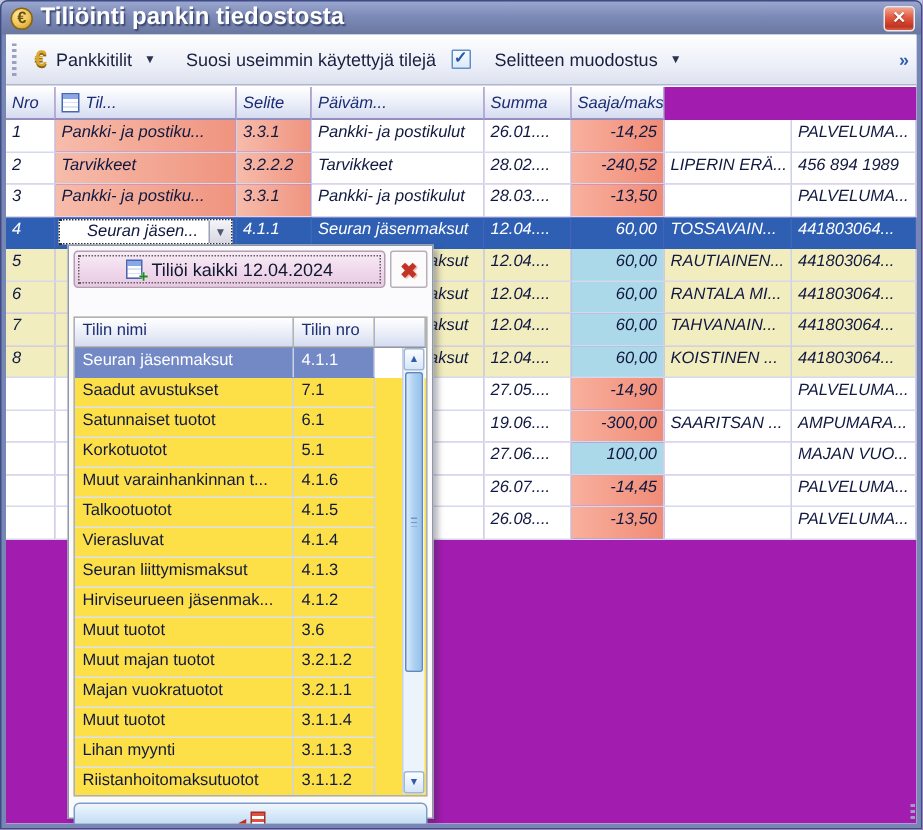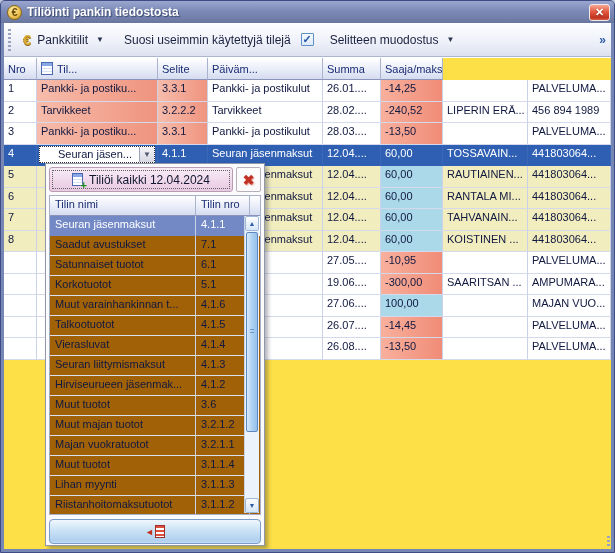--- a/index.html
+++ b/index.html
@@ -3,78 +3,78 @@
 <meta charset="utf-8">
 <style>
   html,body{margin:0;padding:0;background:#c0c6da;font-family:"Liberation Sans",sans-serif;}
   *{box-sizing:border-box;}
   .window{position:relative;width:615px;height:553px;background:#7787B5;border:1px solid #3E4B84;border-radius:5px 5px 0 0;overflow:hidden;}
   
   .titlebar{position:absolute;left:0;top:0;right:0;height:22px;display:flex;align-items:center;
     background:linear-gradient(#9AA6CE,#7C8AB8 45%,#69779F);padding:0 4px 0 6px;}
   .euro-coin{width:15px;height:15px;border-radius:50%;background:radial-gradient(circle at 35% 30%,#FBE8A0,#EFC455 55%,#B78A20);
     border:1px solid #8A6510;color:#6B4E0A;font-weight:bold;font-size:11px;line-height:13px;text-align:center;margin-right:5px;flex:0 0 auto;}
-  .title-text{color:#fff;font-size:12px;font-weight:bold;text-shadow:1px 1px 1px #3A4670;white-space:nowrap;flex:1;}
+  .title-text{color:#fff;font-size:16px;font-weight:bold;text-shadow:1px 1px 1px #3A4670;white-space:nowrap;flex:1;}
   .close-btn{width:21px;height:17px;border-radius:3px;border:1px solid #F0E8E8;
     background:linear-gradient(#F2A893,#E25840 45%,#C03420 85%,#D8604A);display:flex;align-items:center;justify-content:center;cursor:pointer;}
   .close-btn span{color:#fff;font-size:11px;font-weight:bold;line-height:11px;text-shadow:0 1px 1px #802010;}
   
   .content{position:absolute;left:3px;right:3px;top:22px;bottom:3px;background:#fff;overflow:hidden;}
   
   .toolbar{position:absolute;left:0;top:0;right:0;height:34px;background:linear-gradient(#FEFEFF,#EDF0F8 60%,#DDE1EF);
     border-bottom:1px solid #AEB6CE;display:flex;align-items:center;font-size:12px;color:#1A2040;}
   .tb-grip{width:5px;height:22px;margin:0 5px 0 3px;
     background:repeating-linear-gradient(#9AA2C0 0 2px,transparent 2px 4px);background-size:3px 100%;background-repeat:no-repeat;background-position:center;}
   .tb-item{display:flex;align-items:center;gap:6px;padding:3px 6px;border-radius:3px;cursor:pointer;}
   .euro-glyph{color:#D8A830;font-weight:bold;font-size:15px;text-shadow:0 1px 0 #8A6510;}
   .caret{font-size:8px;color:#2A3350;margin-left:2px;}
   .tb-label{padding:3px 4px 3px 14px;text-align:center;}
   .checkbox{width:13px;height:13px;margin:0 10px 0 6px;border:1px solid #5E90C8;border-radius:1px;
     background:linear-gradient(#F6FAFE,#DCEAF8);color:#2858A8;font-size:11px;font-weight:bold;line-height:11px;text-align:center;cursor:pointer;}
   .tb-overflow{margin-left:auto;margin-right:2px;color:#2F5DA8;font-weight:bold;font-size:12px;cursor:pointer;padding:2px 3px;}
   
-  .grid{position:absolute;left:0;top:35px;right:0;bottom:0;background:#fde047;font-size:11px;color:#101840;}
+  .grid{position:absolute;left:0;top:35px;right:0;bottom:0;background:#a21caf;font-size:11px;color:#101840;font-style:italic;}
   .grid-header,.grid-row{display:grid;grid-template-columns:33px 121px 50px 115px 58px 62px 85px 1fr;}
   .grid-header{height:22px;}
   .hcell{display:flex;align-items:center;gap:4px;padding:0 4px;color:#1A2C74;
     background:linear-gradient(#FFFFFF,#E9EDF8 55%,#D5DCF0);border-right:1px solid #A9B2CE;border-bottom:1px solid #8A94B8;
     white-space:nowrap;overflow:hidden;cursor:pointer;}
   .grid-row{height:21.5px;cursor:default;}
   .cell{padding:2px 4px;border-right:1px solid #CBD2E8;border-bottom:1px solid #D4DAEC;white-space:nowrap;overflow:hidden;background:#fff;}
-  .cell.num{}
+  .cell.num{text-align:right;}
   .cell.acct{background:linear-gradient(90deg,#F7BCAB,#EF947F);}
   .cell.amt-neg{background:linear-gradient(90deg,#F8B09D,#F08C77);}
   .cell.amt-pos{background:#ABD9E9;}
   .grid-row.yellow .cell{background:#F2EDBE;}
   .grid-row.yellow .cell.amt-pos{background:#ABD9E9;}
   .grid-row.sel .cell{background:#2E5FB2;color:#fff;border-right-color:#3A69B8;border-bottom-color:#2E5FB2;}
   .grid-row.sel .cell.combo-cell{background:#2E5FB2;padding:1px 2px;}
   
   .combo{display:flex;height:17px;background:#fff;border:1px dotted #303030;align-items:stretch;}
   .combo-text{flex:1;color:#101840;padding:1px 18px;font-size:11px;white-space:nowrap;overflow:hidden;}
   .combo-btn{width:15px;background:linear-gradient(#F4F4F8,#D8D8E4);border-left:1px solid #9AA2BC;
     color:#50586E;font-size:8px;display:flex;align-items:center;justify-content:center;}
   .form-icon{position:relative;width:12px;height:13px;border:1px solid #4A68B0;background:
     linear-gradient(#88A8E8 0 3px,rgba(0,0,0,0) 3px),
     repeating-linear-gradient(#fff 0 2px,#D8E4F4 2px 3px);flex:0 0 auto;}
   
-  .popup{position:absolute;left:41px;top:140px;width:220px;height:383px;background:#FBFBFD;
+  .popup{position:absolute;left:41px;top:140px;width:244px;height:383px;background:#FBFBFD;
     border:1px solid #9098A8;box-shadow:3px 3px 4px rgba(40,40,60,.35);padding:3px;font-size:11px;}
   .popup-top{display:flex;gap:3px;height:25px;}
   .apply-btn{flex:1;display:flex;align-items:center;justify-content:center;gap:6px;
     background:linear-gradient(#F8ECF6,#EFD6EA 60%,#E8CAE2);border:1px solid #B89CB4;border-radius:3px;
     outline:1px dotted #606060;outline-offset:-4px;font-size:12px;color:#101830;cursor:pointer;font-family:inherit;}
   .doc-plus{position:relative;width:11px;height:13px;border:1px solid #4A68B0;background:
     linear-gradient(#88A8E8 0 3px,rgba(0,0,0,0) 3px),
     repeating-linear-gradient(#fff 0 2px,#D8E4F4 2px 3px);}
   .doc-plus::after{content:"+";position:absolute;right:-5px;bottom:-6px;color:#1F8A20;font-weight:bold;font-size:11px;text-shadow:0 0 1px #fff;}
   .xbtn{width:25px;background:#FCFBFC;border:1px solid #B8B0B8;border-radius:2px;display:flex;align-items:center;justify-content:center;cursor:pointer;}
   .redx{color:#C23325;font-size:14px;font-weight:bold;text-shadow:1px 1px 1px #E8B0A8;}
   
-  .acct-list{position:relative;margin-top:3px;height:320px;border:1px solid #A8B0C8;background:#a16207;overflow:hidden;}
+  .acct-list{position:relative;margin-top:19px;height:320px;border:1px solid #A8B0C8;background:#fde047;overflow:hidden;}
   .acct-header{display:grid;grid-template-columns:146px 54px 1fr;height:20px;}
   .acct-header div{padding:2px 5px;color:#1A2C74;background:linear-gradient(#FFFFFF,#E9EDF8 55%,#D5DCF0);
     border-right:1px solid #A9B2CE;border-bottom:1px solid #8A94B8;white-space:nowrap;overflow:hidden;}
   .acct-row{display:grid;grid-template-columns:146px 54px 1fr;height:20px;cursor:pointer;}
   .acct-row div{padding:2px 5px;border-right:1px solid #CBD2E8;border-bottom:1px solid #DCE1EF;white-space:nowrap;overflow:hidden;color:#101840;}
   .acct-row div:last-child{border-right:none;border-bottom:none;}
   .acct-row.sel div{background:#7389C6;color:#fff;border-bottom-color:#7389C6;}
   .acct-row.sel div:last-child{background:#fff;}
   
   .scrollbar{position:absolute;top:20px;right:1px;bottom:1px;width:15px;background:#EDF3FB;border-left:1px solid #C8D4E4;}
@@ -234,21 +234,21 @@
             <div class="cell num amt-pos">60,00</div>
             <div class="cell ">KOISTINEN ...</div>
             <div class="cell ">441803064...</div>
           </div>
           <div class="grid-row">
             <div class="cell "></div>
             <div class="cell "></div>
             <div class="cell "></div>
             <div class="cell "></div>
             <div class="cell ">27.05....</div>
-            <div class="cell num amt-neg">-10,95</div>
+            <div class="cell num amt-neg">-14,90</div>
             <div class="cell "></div>
             <div class="cell ">PALVELUMA...</div>
           </div>
           <div class="grid-row">
             <div class="cell "></div>
             <div class="cell "></div>
             <div class="cell "></div>
             <div class="cell "></div>
             <div class="cell ">19.06....</div>
             <div class="cell num amt-neg">-300,00</div>

